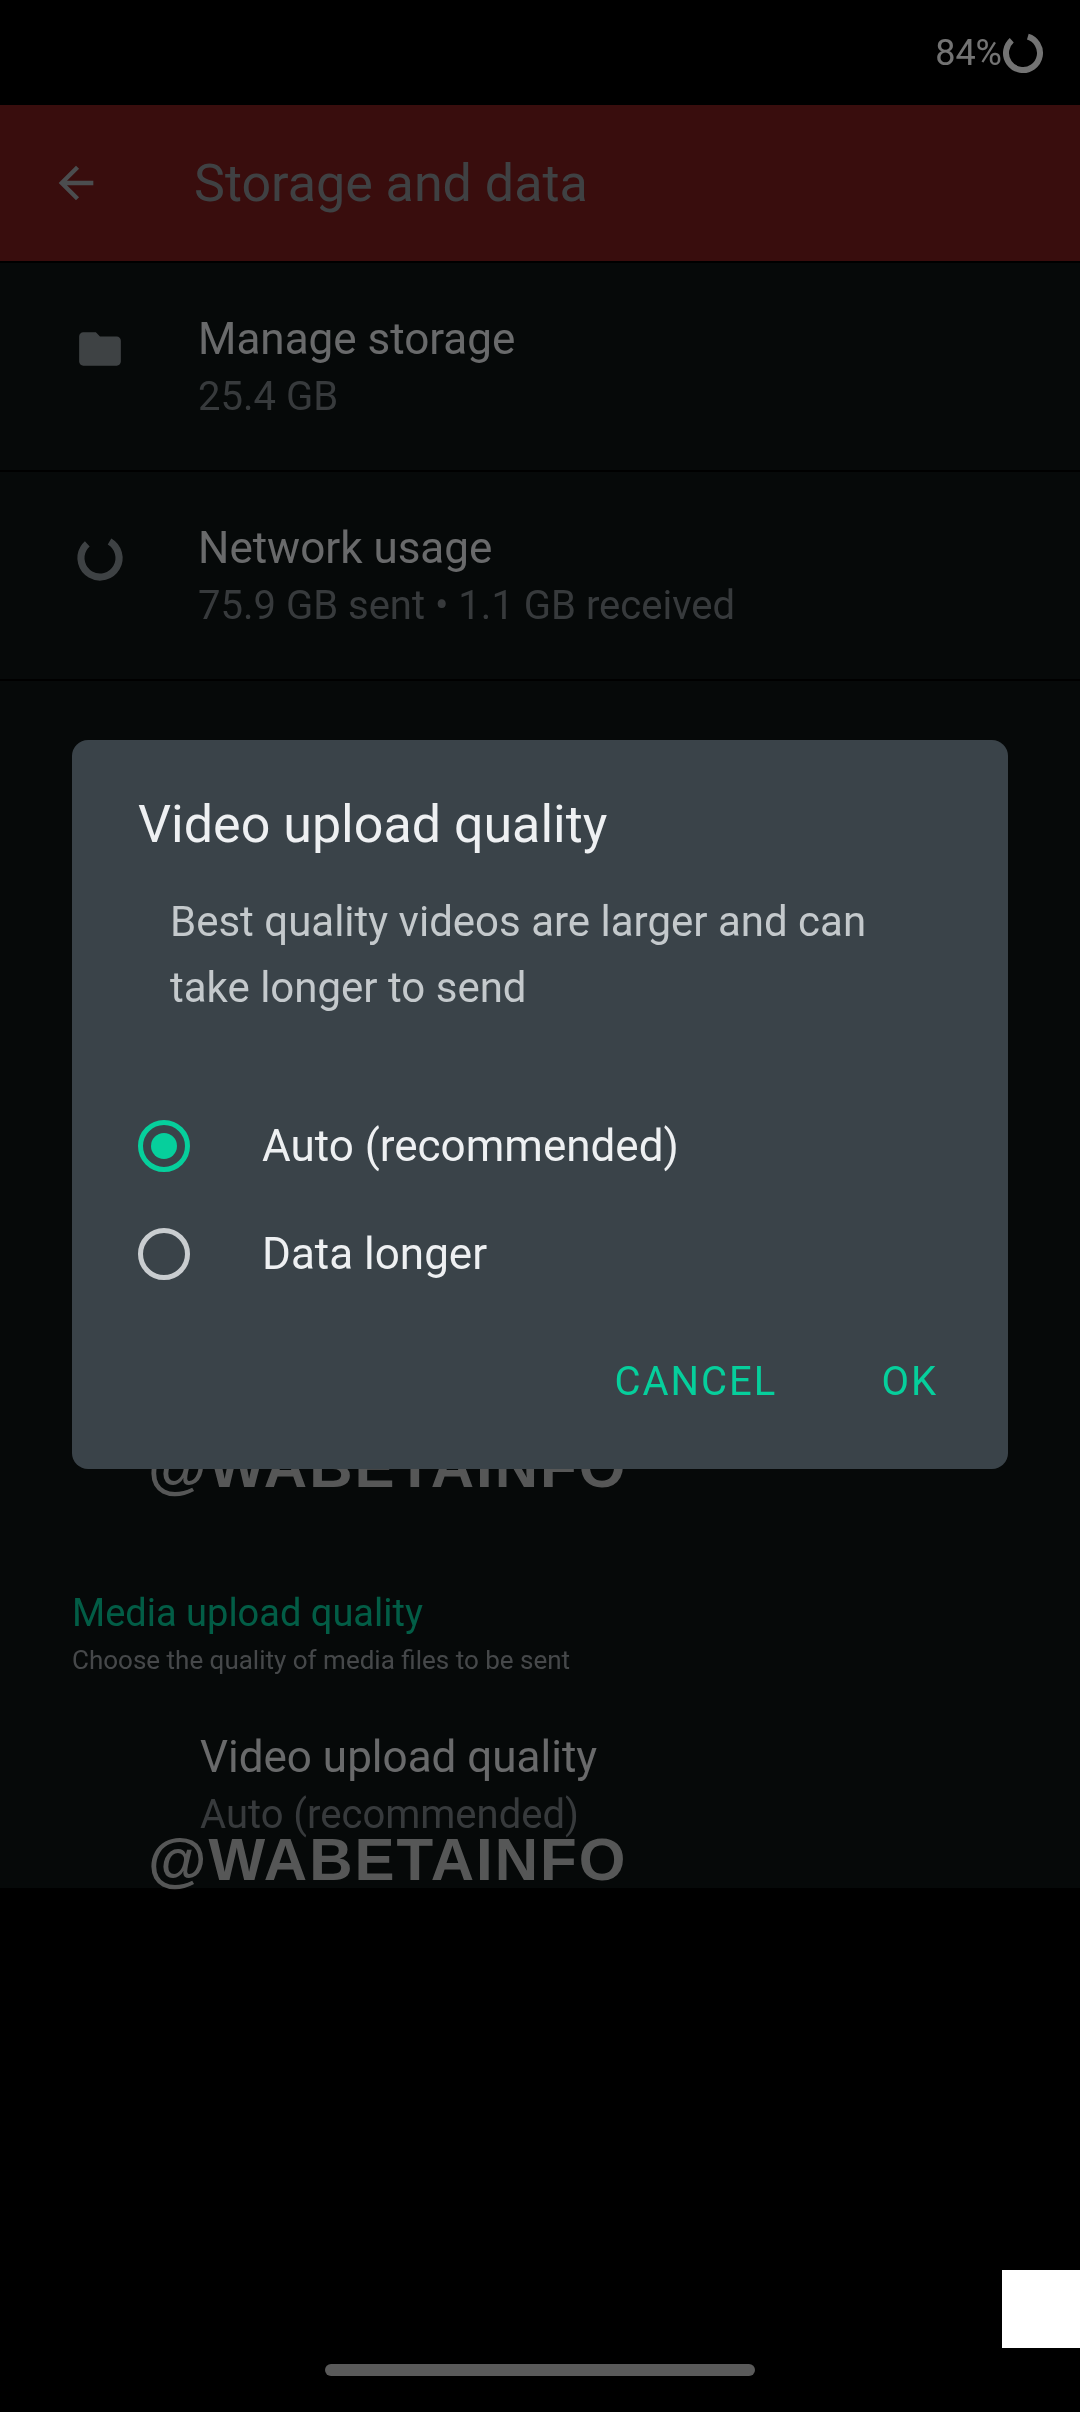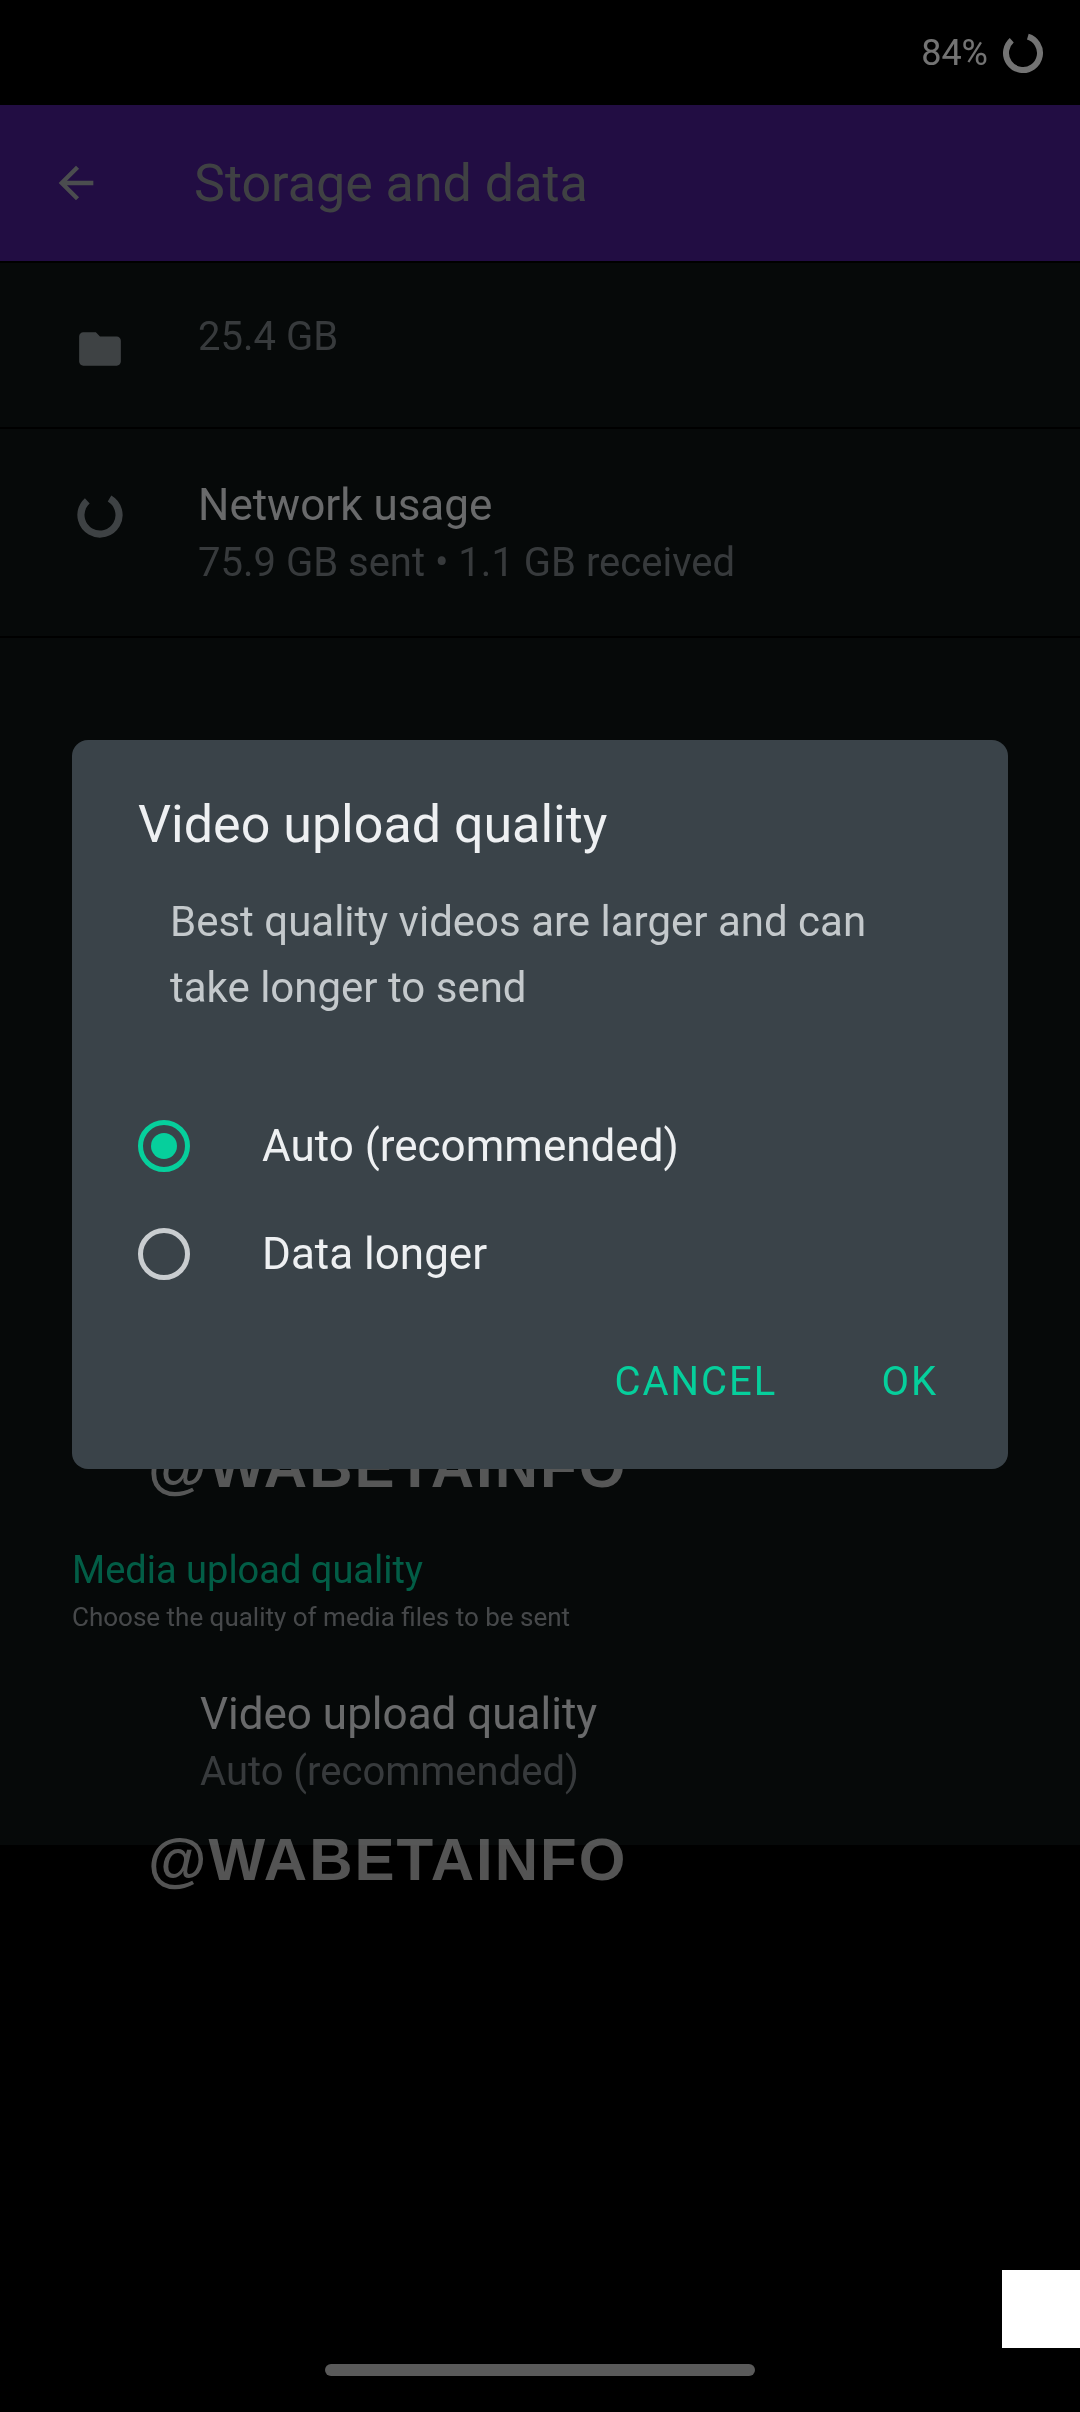--- a/index.html
+++ b/index.html
@@ -14,33 +14,32 @@
     background: #000;
     position: relative;
     overflow: hidden;
   }
   .status-bar {
     height: 105px;
     display: flex;
     justify-content: flex-end;
     align-items: center;
     padding-right: 36px;
-    gap: 14px;
     color: #fff;
   }
   .battery-text {
     font-size: 36px;
     font-weight: 400;
   }
   .battery-icon {
     width: 42px;
     height: 42px;
   }
   .app-bar {
-    background: #4c1d95;
+    background: #7f1d1d;
     height: 156px;
     display: flex;
     align-items: center;
     padding-left: 48px;
   }
   .back-arrow {
     width: 56px;
     height: 56px;
     display: flex;
     align-items: center;
@@ -233,20 +232,21 @@
 
 <div class="content">
 
   <div class="list-item">
     <div class="list-icon">
       <svg viewBox="0 0 24 24" width="50" height="50">
           <path fill="#8b9398" d="M10 4H4c-1.1 0-2 .9-2 2v12c0 1.1.9 2 2 2h16c1.1 0 2-.9 2-2V8c0-1.1-.9-2-2-2h-8l-2-2z"></path>
         </svg>
     </div>
     <div class="list-text">
+      <div class="list-title">Manage storage</div>
       <div class="list-subtitle">25.4 GB</div>
     </div>
   </div>
 
   <div class="divider"></div>
 
   <div class="list-item">
     <div class="list-icon">
       <svg viewBox="0 0 42 42" width="50" height="50">
         <circle cx="21" cy="21" r="16" fill="none" stroke="#8b9398" stroke-width="6" stroke-dasharray="80 100" transform="rotate(-60 21 21)"></circle>

